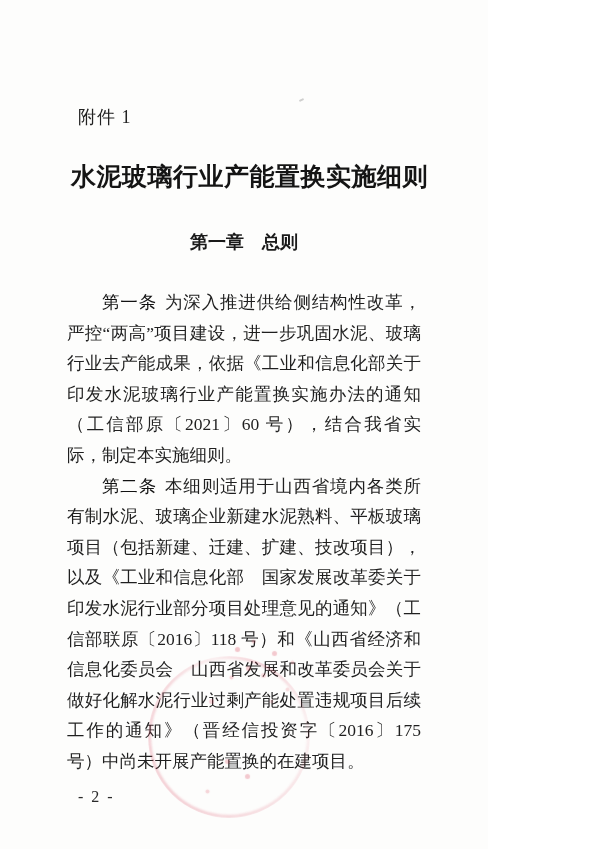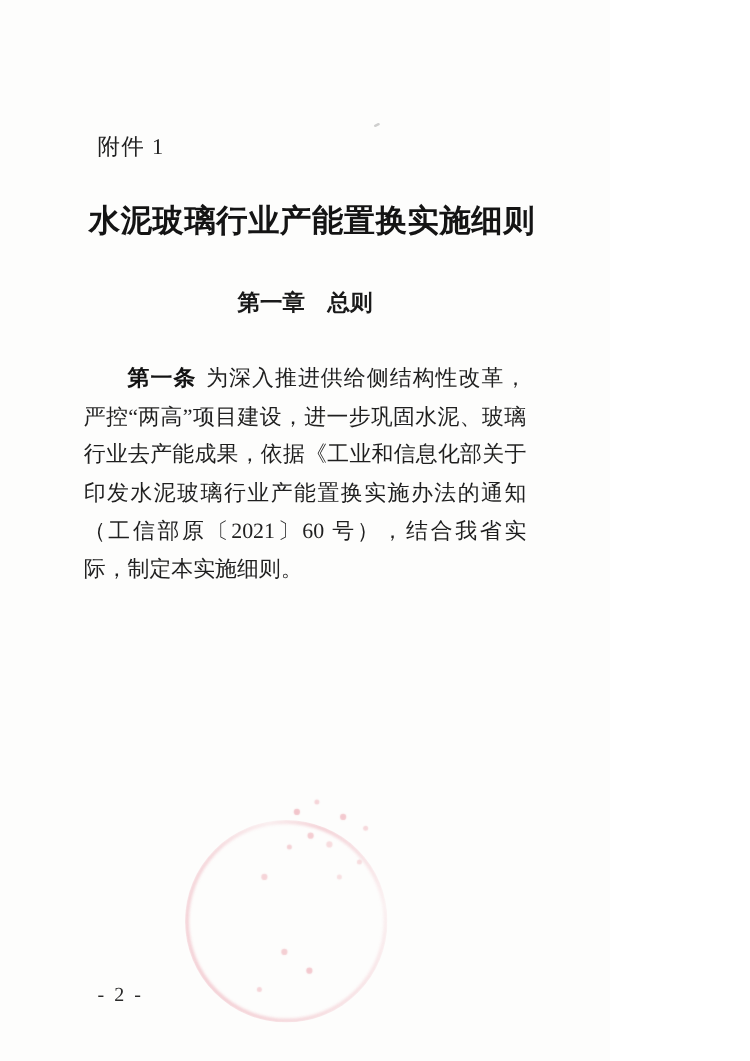--- a/index.html
+++ b/index.html
@@ -54,21 +54,21 @@
     line-height: 30.6px;
     text-align: justify;
     color: #1f1f1f;
   }
   .body-text p {
     margin: 0;
     padding: 0;
     text-indent: 2em;
   }
   .clause-lead {
-    font-weight: bold;
+    font-weight: normal;
     margin-right: 0.45em;
     color: #121212;
   }
   .page-number {
     position: absolute;
     left: 78px;
     top: 788px;
     font-size: 16px;
     letter-spacing: 2px;
     color: #2a2a2a;
@@ -140,20 +140,23 @@
   <div class="attachment-label">附件 1</div>
 
   <div class="doc-title">水泥玻璃行业产能置换实施细则</div>
 
   <div class="chapter-heading">第一章　总则</div>
 
   <div class="body-text">
     <p>
       <span class="clause-lead">第一条</span><span>为深入推进供给侧结构性改革，严控“两高”项目建设，进一步巩固水泥、玻璃行业去产能成果，依据《工业和信息化部关于印发水泥玻璃行业产能置换实施办法的通知（工信部原〔2021〕60 号），结合我省实际，制定本实施细则。</span>
     </p>
+    <p>
+      <span class="clause-lead">第二条</span><span>本细则适用于山西省境内各类所有制水泥、玻璃企业新建水泥熟料、平板玻璃项目（包括新建、迁建、扩建、技改项目），以及《工业和信息化部　国家发展改革委关于印发水泥行业部分项目处理意见的通知》（工信部联原〔2016〕118 号）和《山西省经济和信息化委员会　山西省发展和改革委员会关于做好化解水泥行业过剩产能处置违规项目后续工作的通知》（晋经信投资字〔2016〕175 号）中尚未开展产能置换的在建项目。</span>
+    </p>
   </div>
 
   <div class="stamp"></div>
   <div class="stamp-speckles"></div>
 
   <div class="page-number">- 2 -</div>
 
 </div>
 
 </body></html>

